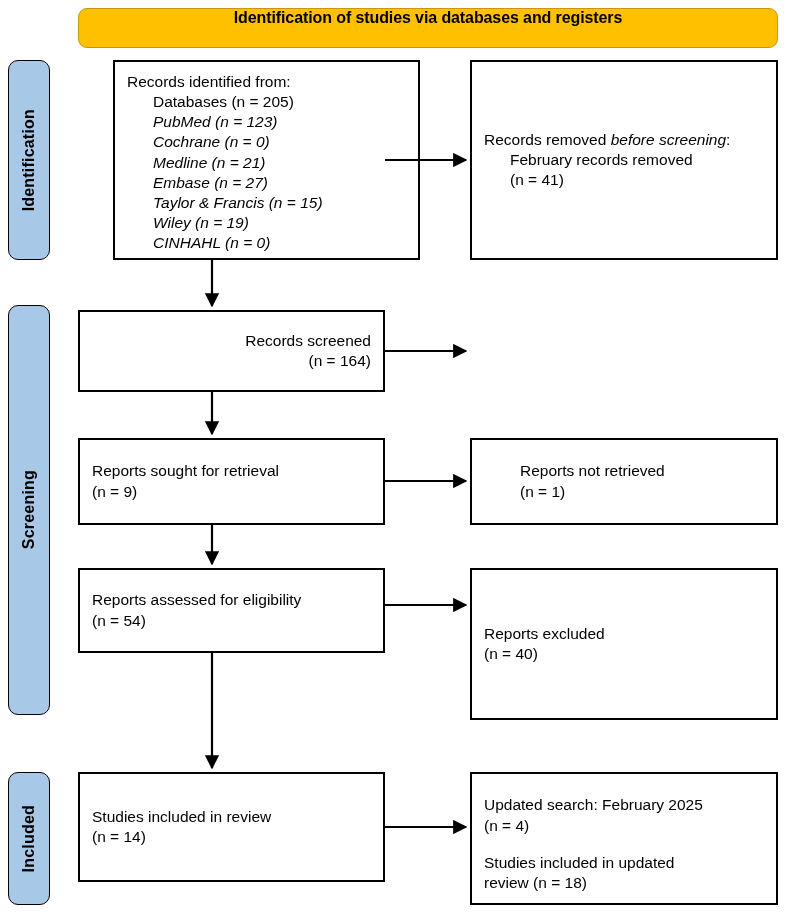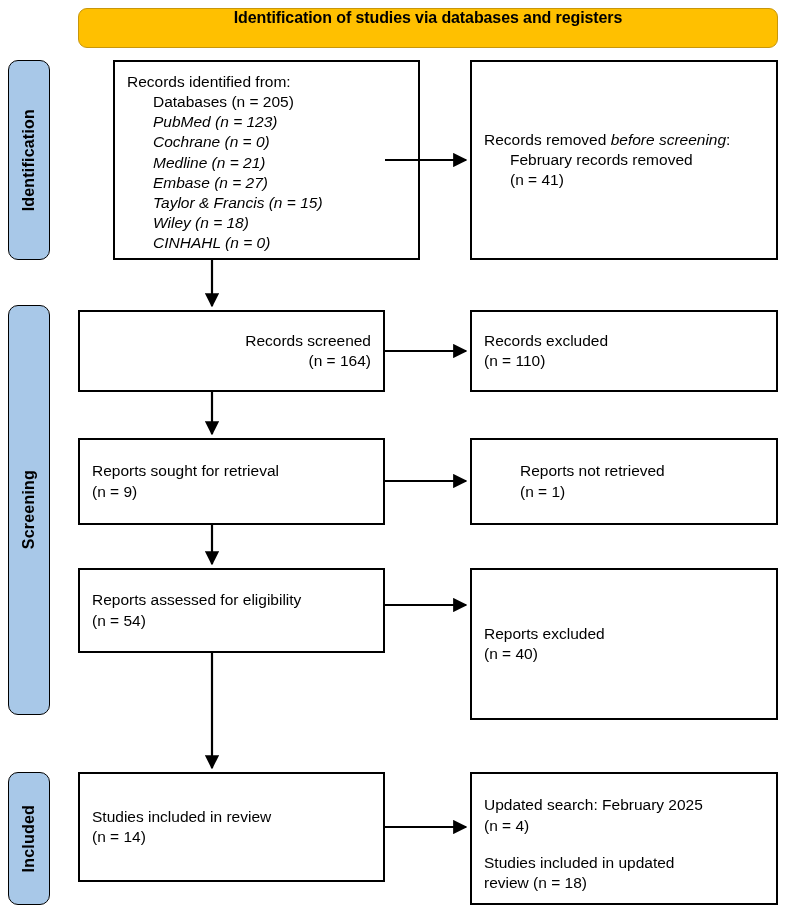--- a/index.html
+++ b/index.html
@@ -133,39 +133,35 @@
   </div>
 
   <div class="flow-box top-align" id="box-identified">
     <div class="line">Records identified from:</div>
     <div class="line indent">Databases (n = 205)</div>
     <div class="line indent italic">PubMed (n = 123)</div>
     <div class="line indent italic">Cochrane (n = 0)</div>
     <div class="line indent italic">Medline (n = 21)</div>
     <div class="line indent italic">Embase (n = 27)</div>
     <div class="line indent italic">Taylor &amp; Francis (n = 15)</div>
-    <div class="line indent italic">Wiley (n = 18)</div>
+    <div class="line indent italic">Wiley (n = 19)</div>
     <div class="line indent italic">CINHAHL (n = 0)</div>
   </div>
 
   <div class="flow-box" id="box-removed">
     <div class="line wrap"><span>Records removed </span><span class="inline-italic">before screening</span><span>:</span></div>
     <div class="line indent">February records removed</div>
     <div class="line indent">(n = 41)</div>
   </div>
 
   <div class="flow-box" id="box-screened">
     <div class="line">Records screened</div>
     <div class="line">(n = 164)</div>
   </div>
 
-  <div class="flow-box" id="box-excluded-110">
-    <div class="line">Records excluded</div>
-    <div class="line">(n = 110)</div>
-  </div>
 
   <div class="flow-box" id="box-sought">
     <div class="line">Reports sought for retrieval</div>
     <div class="line">(n = 9)</div>
   </div>
 
   <div class="flow-box" id="box-not-retrieved">
     <div class="line">Reports not retrieved</div>
     <div class="line">(n = 1)</div>
   </div>

